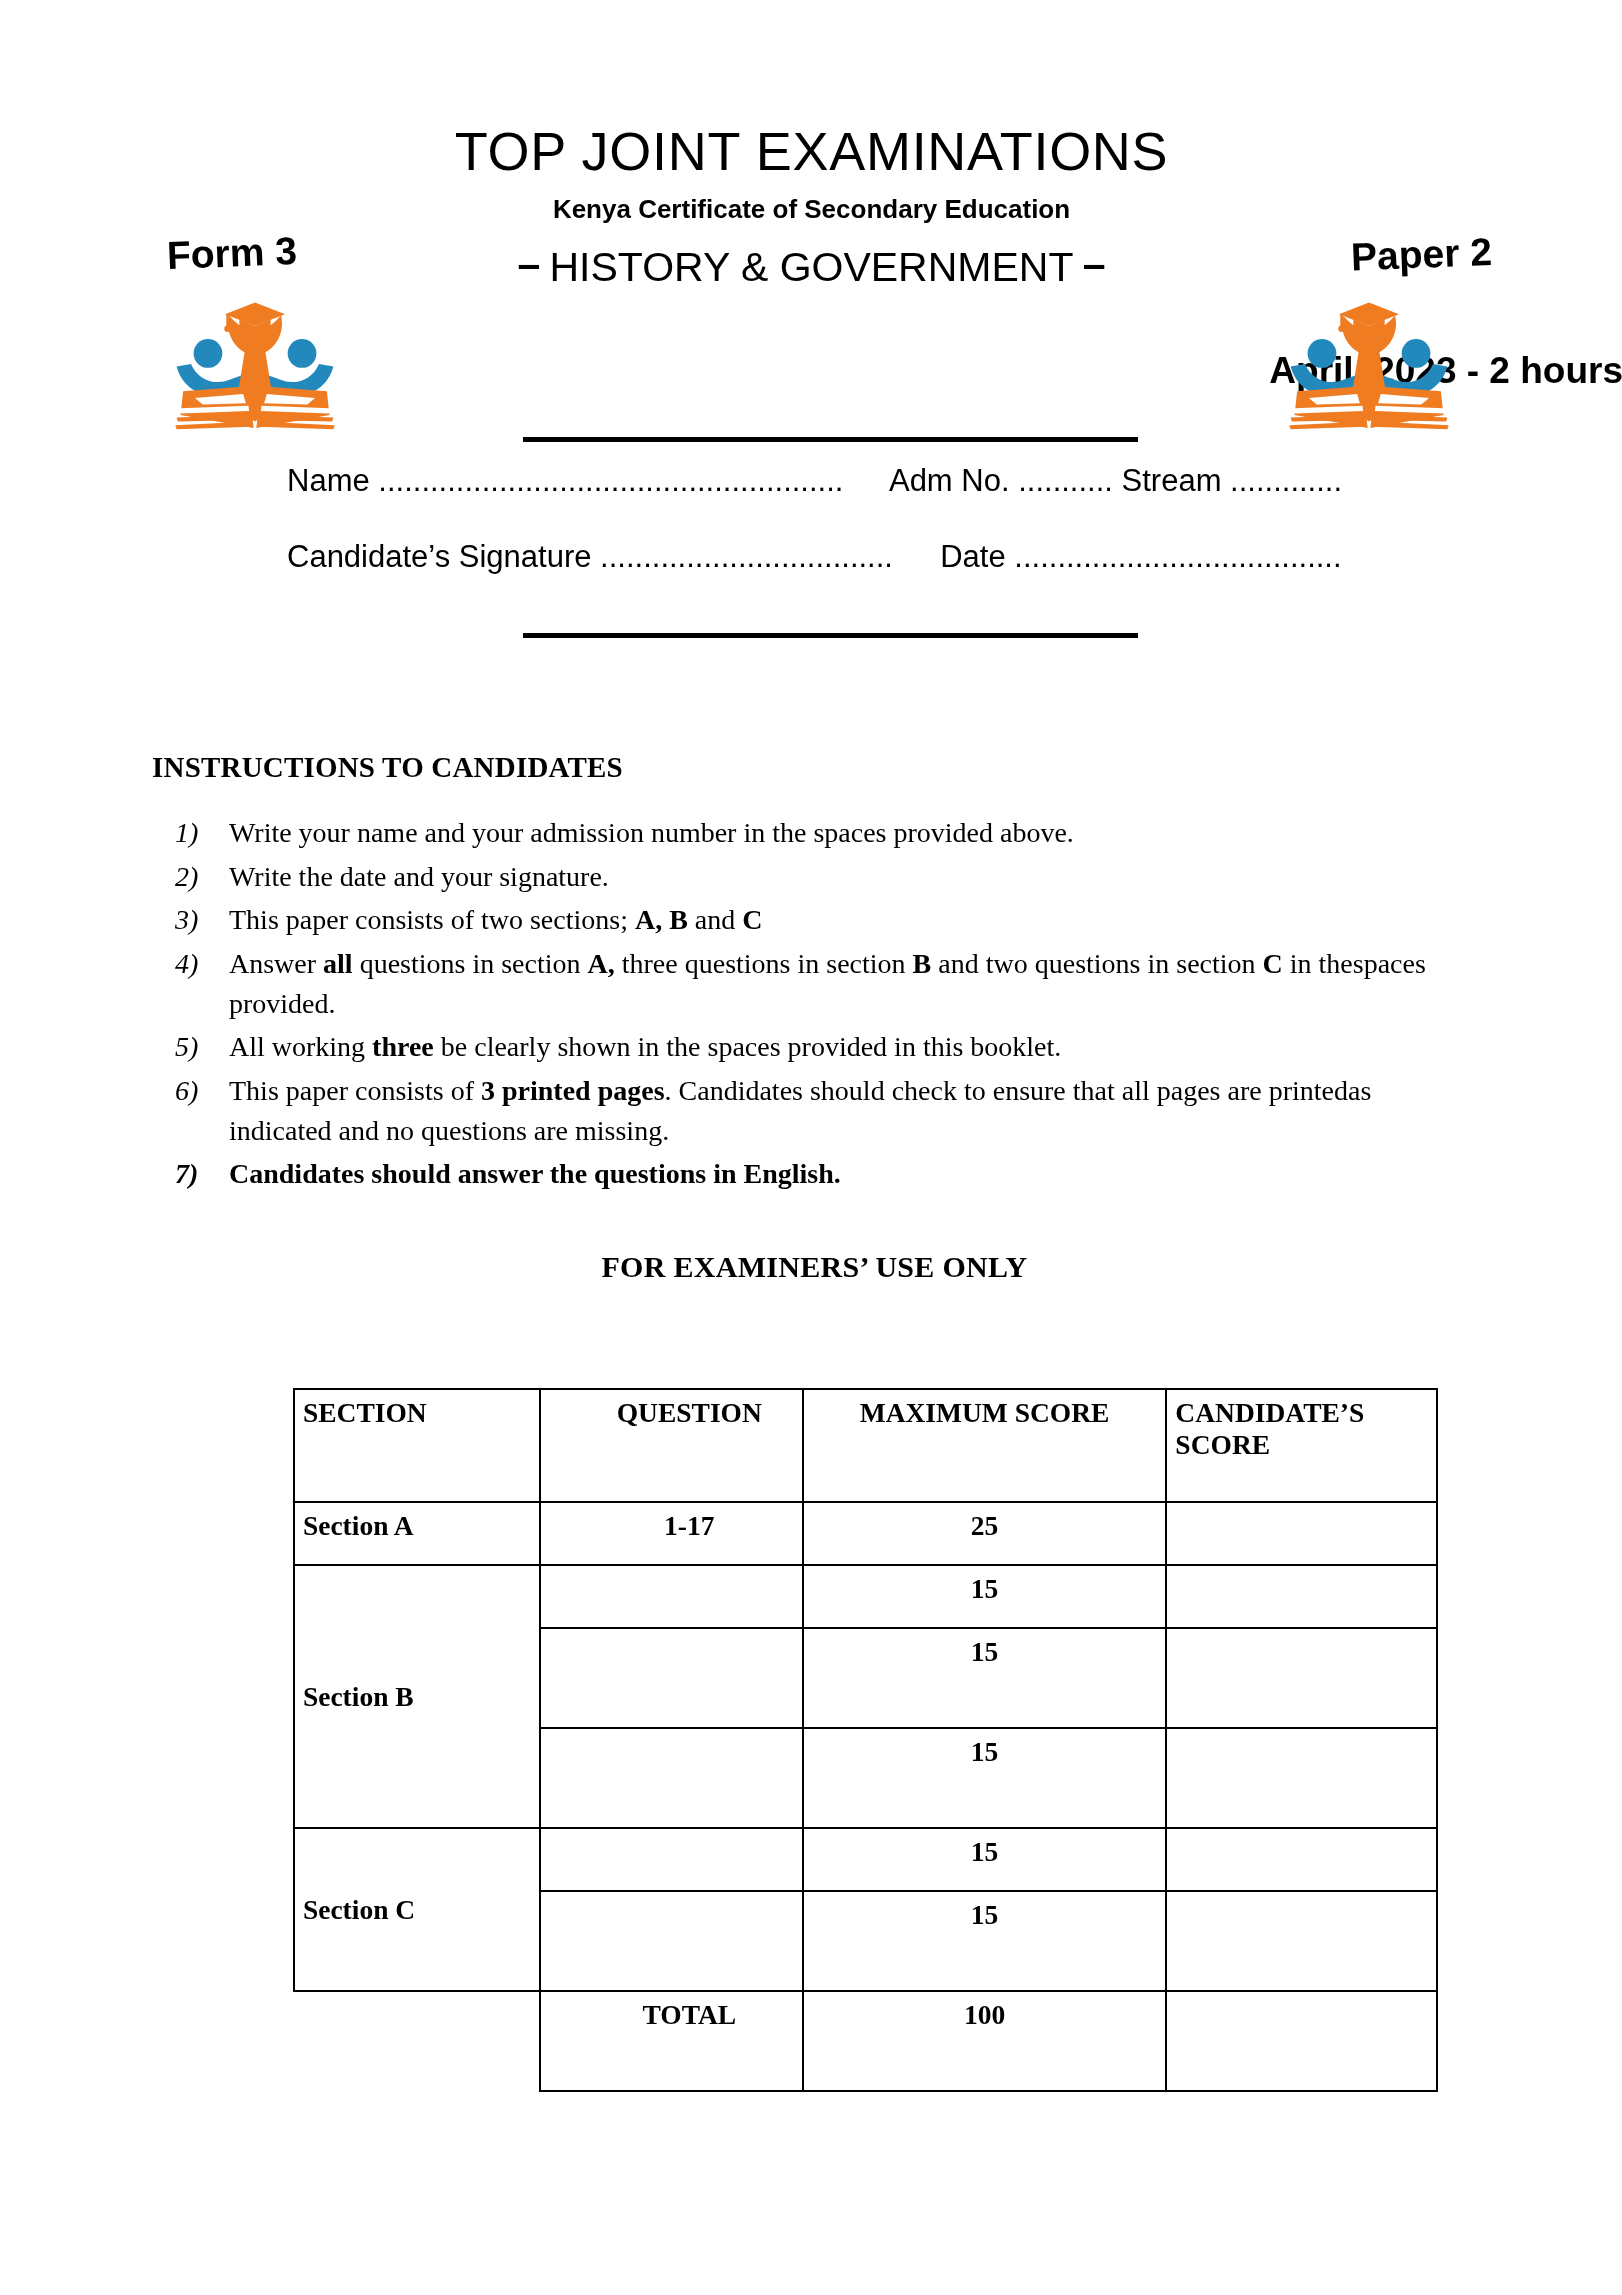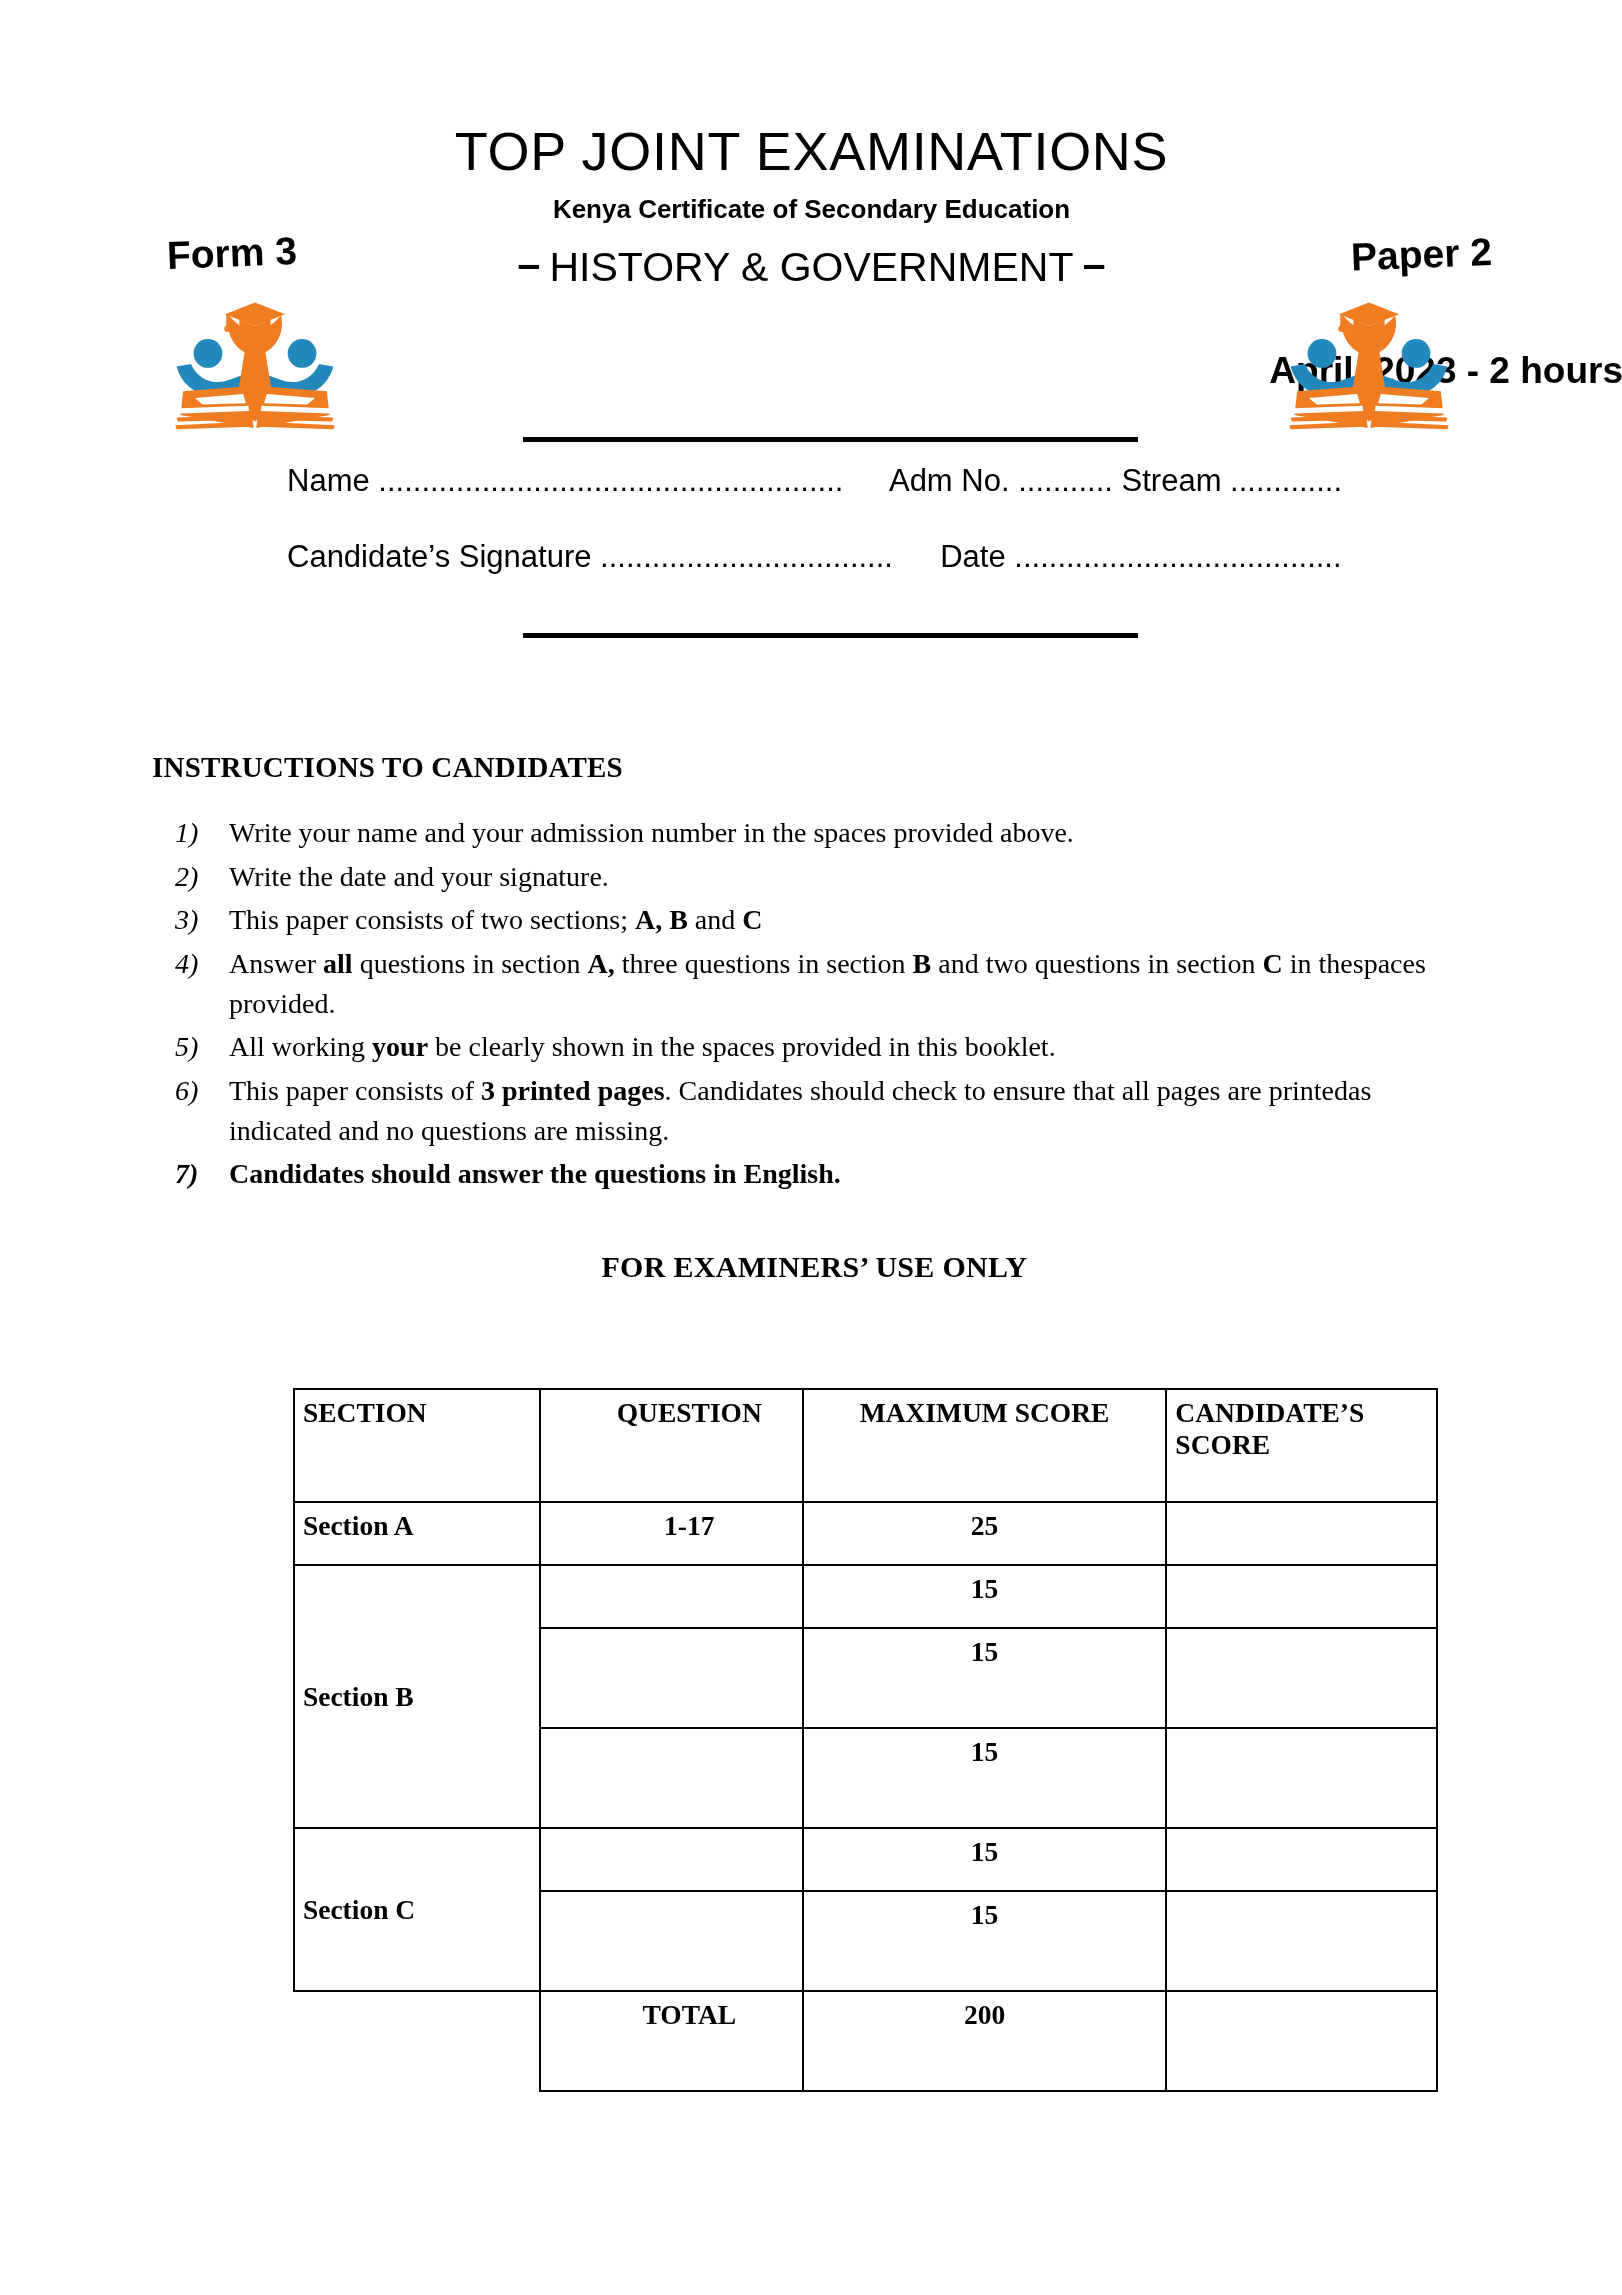--- a/index.html
+++ b/index.html
@@ -297,21 +297,21 @@
   </div>
 
   <div class="rule rule-bottom"></div>
 
   <div class="instr-title">INSTRUCTIONS TO CANDIDATES</div>
   <ol class="instr-list" id="instructions-list">
       <li><span class="num">1)</span><span>Write your name and your admission number in the spaces provided above.</span></li>
       <li><span class="num">2)</span><span>Write the date and your signature.</span></li>
       <li><span class="num">3)</span><span>This paper consists of two sections; </span><b>A, B</b><span> and </span><b>C</b></li>
       <li><span class="num">4)</span><span>Answer </span><b>all</b><span> questions in section </span><b>A,</b><span> three questions in section </span><b>B</b><span> and two questions in section </span><b>C</b><span> in thespaces provided.</span></li>
-      <li><span class="num">5)</span><span>All working </span><b>your</b><span> be clearly shown in the spaces provided in this booklet.</span></li>
+      <li><span class="num">5)</span><span>All working </span><b>three</b><span> be clearly shown in the spaces provided in this booklet.</span></li>
       <li><span class="num">6)</span><span>This paper consists of </span><b>3 printed pages</b><span>. Candidates should check to ensure that all pages are printedas indicated and no questions are missing.</span></li>
       <li class="all-bold"><span class="num">7)</span><b>Candidates should answer the questions in English</b><b>.</b></li>
     </ol>
 
   <div class="exam-head">FOR EXAMINERS’ USE ONLY</div>
 
   <table class="score-table">
     <tbody id="score-table-body">
         <tr class="head">
           <td class="c-sec">SECTION</td>
@@ -348,20 +348,20 @@
           <td class="c-cand"></td>
         </tr>
         <tr class="tall">
           <td class="c-q"></td>
           <td class="c-max">15</td>
           <td class="c-cand"></td>
         </tr>
         <tr class="tall">
           <td class="c-sec noborder"></td>
           <td class="c-q">TOTAL</td>
-          <td class="c-max">200</td>
+          <td class="c-max">100</td>
           <td class="c-cand"></td>
         </tr>
       </tbody>
   </table>
 
 </div>
 
 
 </body></html>

